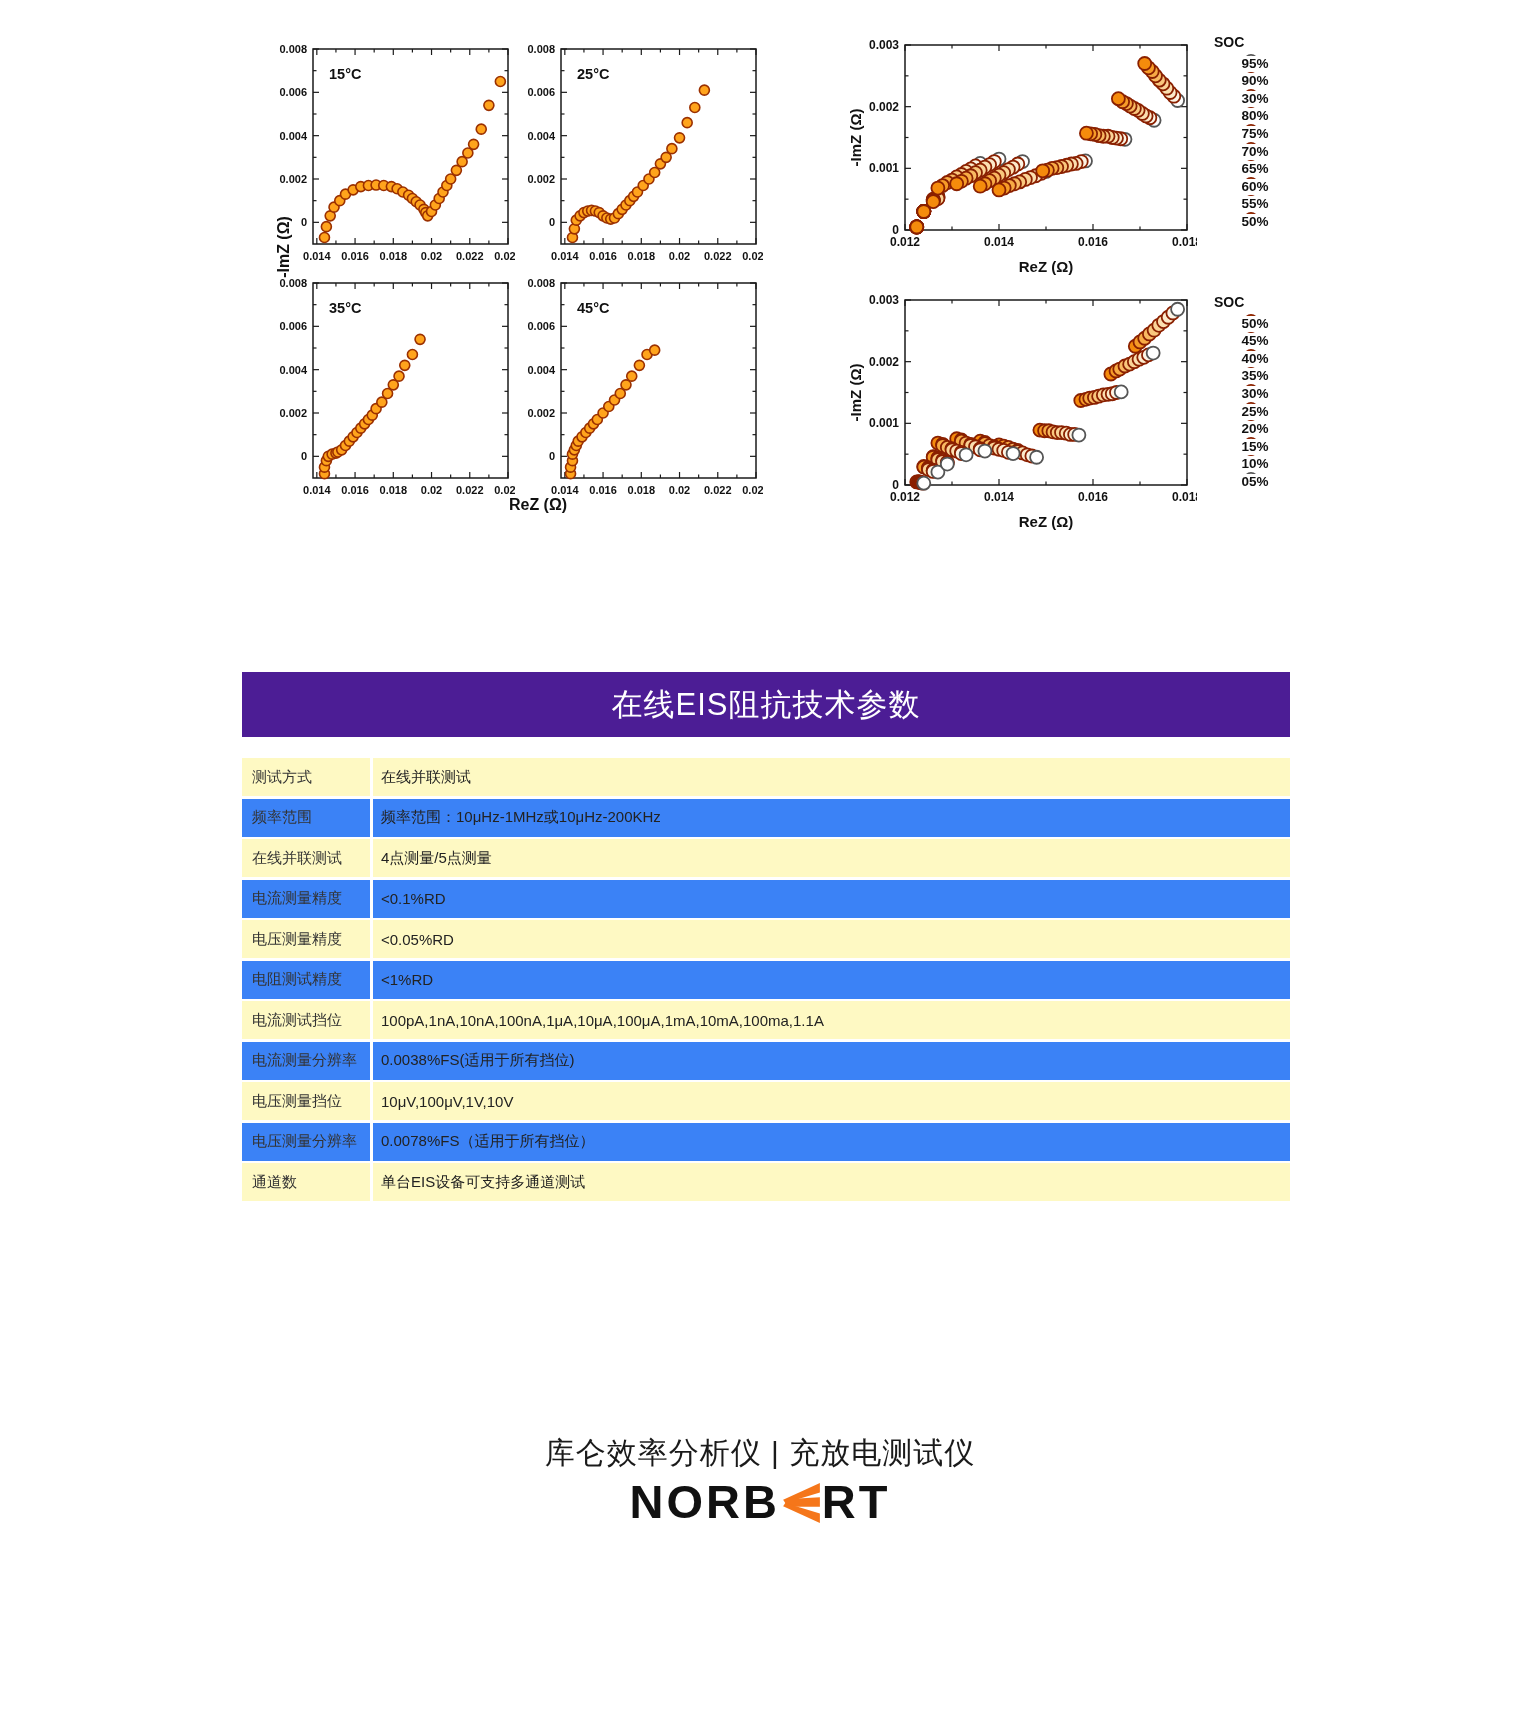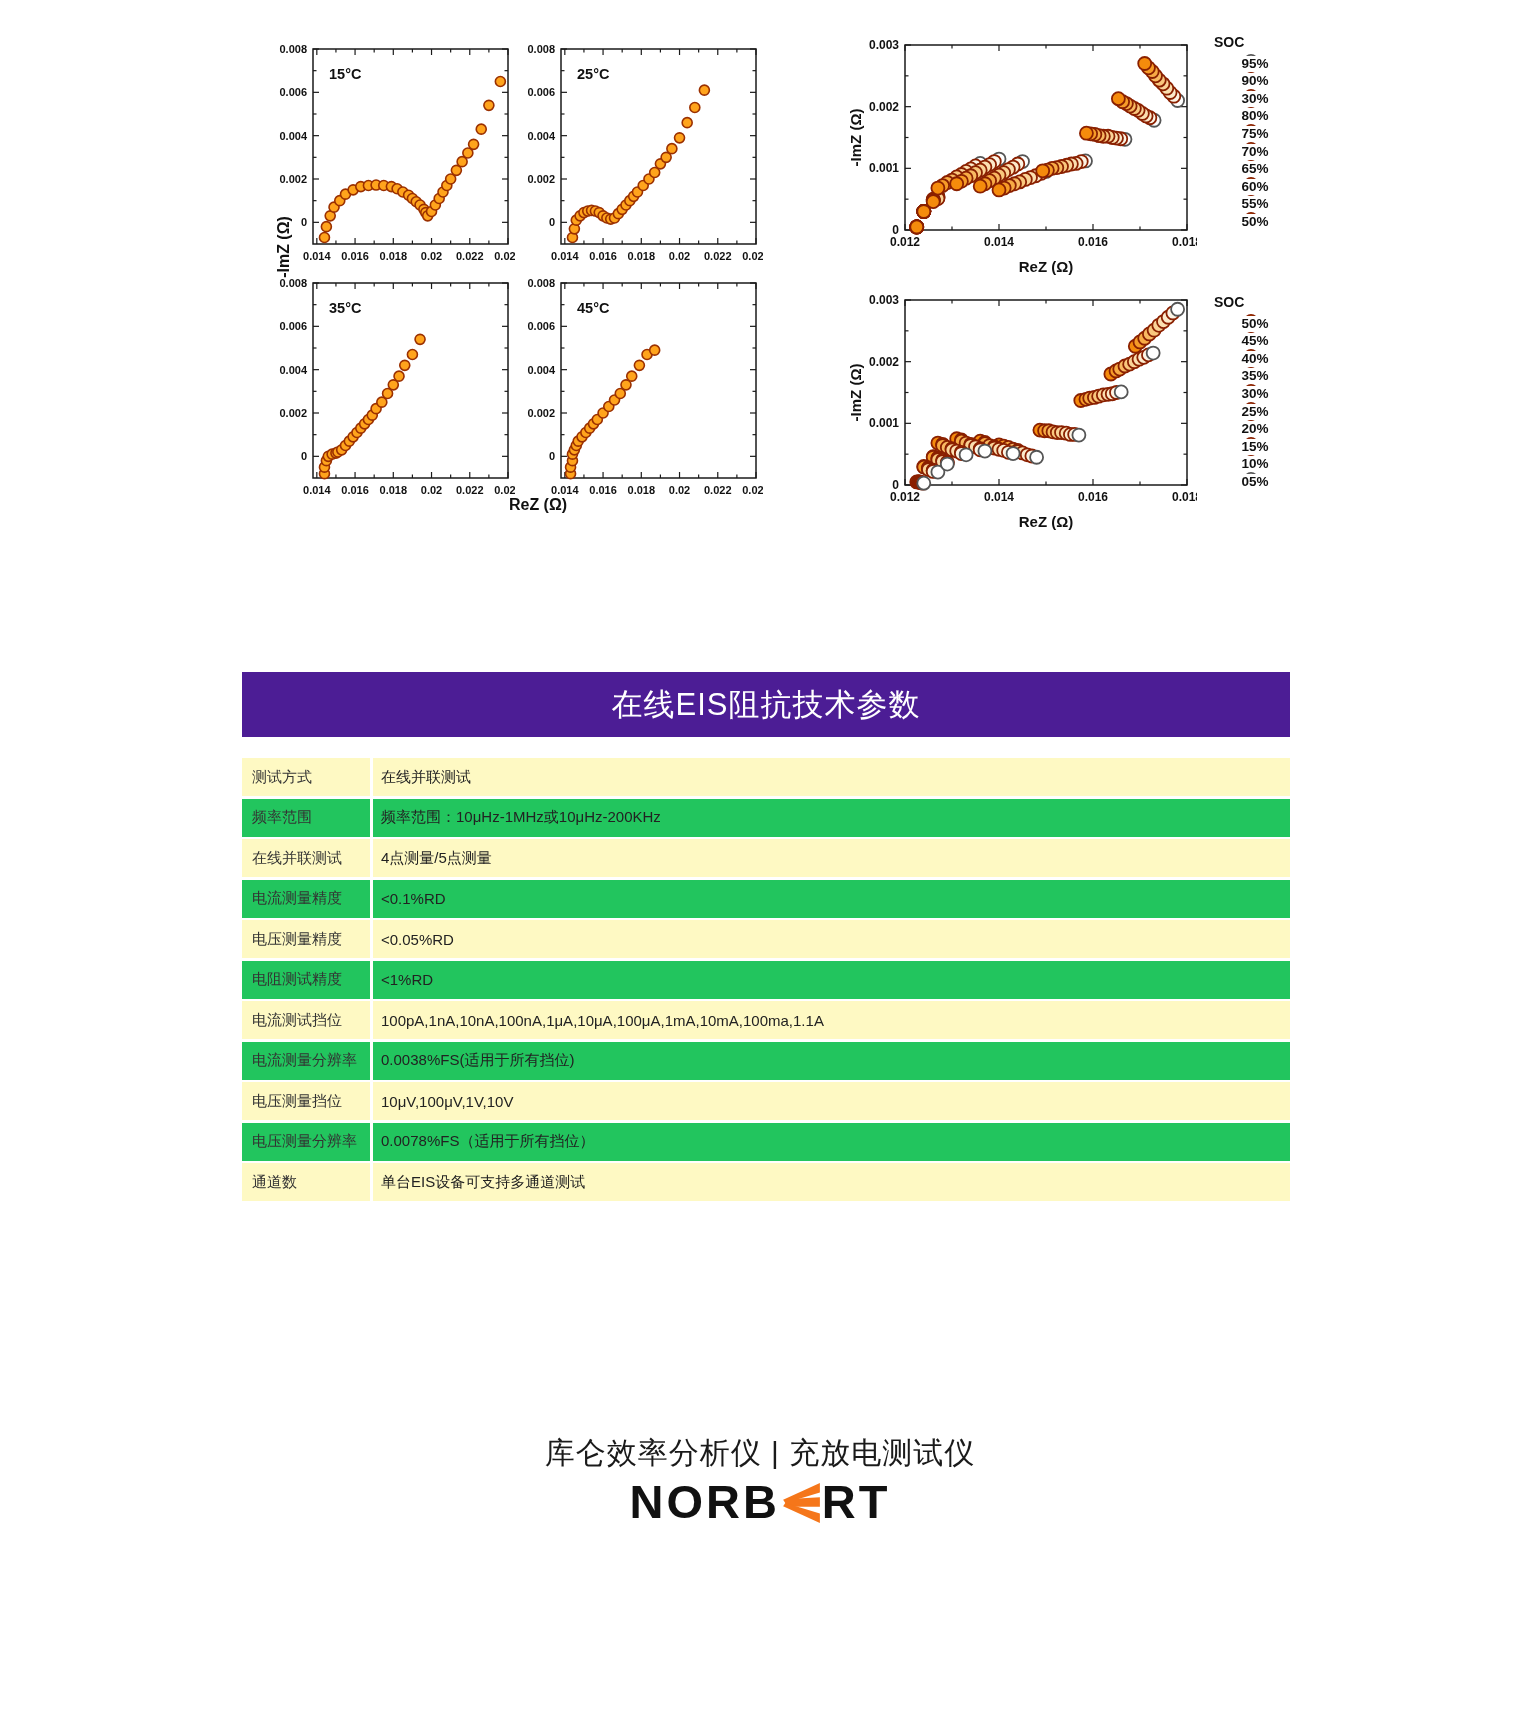--- a/index.html
+++ b/index.html
@@ -37,21 +37,21 @@
 
   
   .spec-table{position:absolute;left:242px;top:758px;width:1048px;}
   .spec-row{display:flex;height:38px;margin-bottom:2.5px;}
   .spec-label{width:118px;display:flex;align-items:center;padding-left:10px;
     font-size:15px;color:#333;flex:none;}
   .spec-gap{width:3px;background:#ffffff;flex:none;}
   .spec-value{flex:1;display:flex;align-items:center;padding-left:8px;
     font-size:15px;color:#222;}
   .row-light .spec-label,.row-light .spec-value{background:#fef9c3;}
-  .row-dark  .spec-label,.row-dark  .spec-value{background:#22c55e;}
+  .row-dark  .spec-label,.row-dark  .spec-value{background:#3b82f6;}
 
   
   .tagline{position:absolute;left:0;top:1433px;width:1520px;text-align:center;
     font-size:30px;font-weight:500;color:#1a1a1a;letter-spacing:1px;}
   .brand{position:absolute;left:0;top:1480px;width:1520px;display:flex;
     align-items:flex-end;justify-content:center;}
   .brand-text{font-size:47px;font-weight:800;color:#111;letter-spacing:3px;line-height:44px;}
   .brand-e{display:inline-block;margin:0 2px;}
 </style>
 </head>

